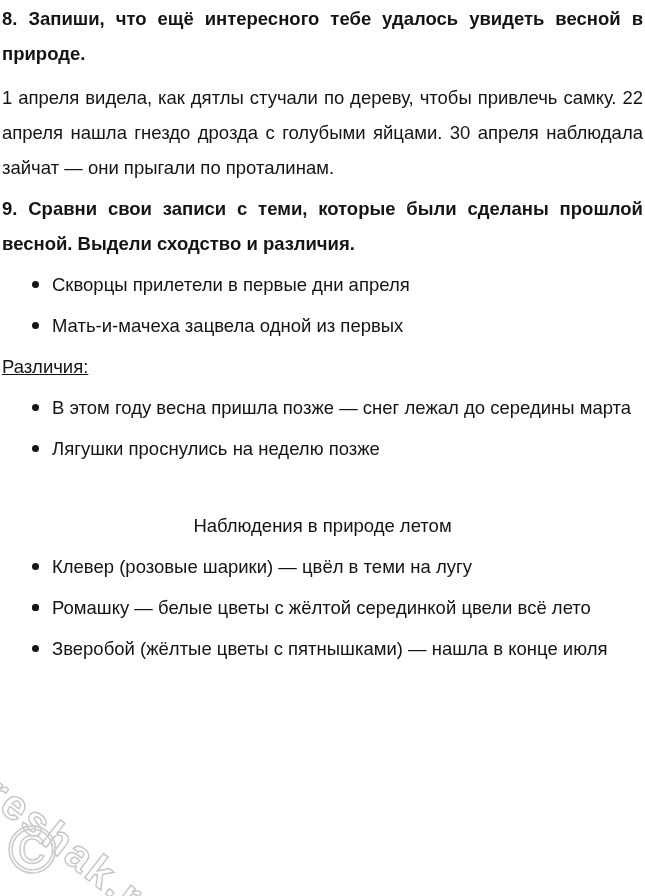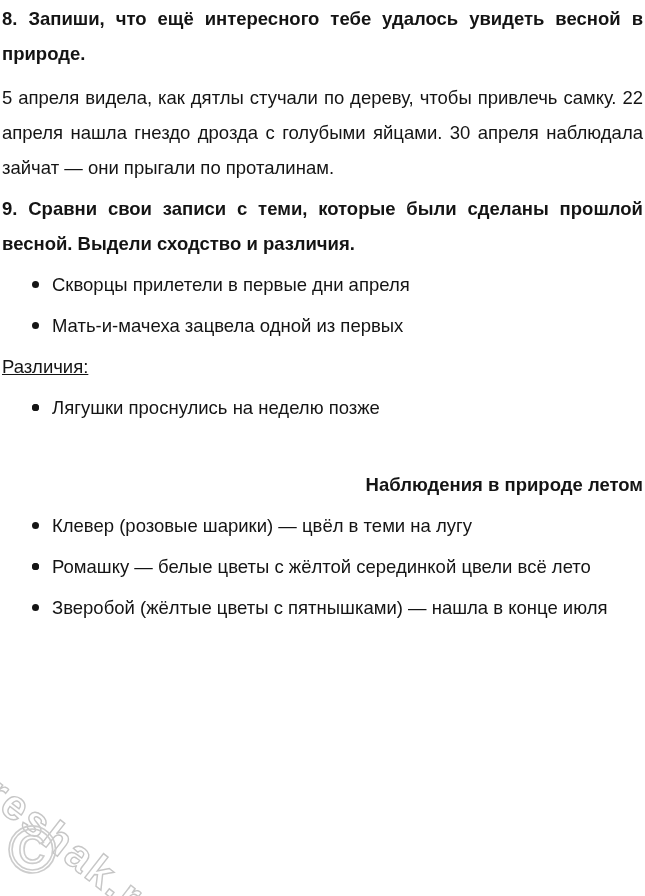--- a/index.html
+++ b/index.html
@@ -33,22 +33,22 @@
   }
   .dot {
     position: absolute;
     left: 30px; top: 14px;
     width: 7px; height: 7px;
     border-radius: 50%;
     background: #151515;
   }
   .summer-heading {
     margin-top: 42px;
-    text-align: right;
-    font-weight: 700;
+    text-align: center;
+    font-weight: 400;
   }
   .q1-heading { margin-top: 6px; }
   
   .watermark { position: absolute; left: 0; top: 0; width: 100%; height: 100%; pointer-events: none; }
   .wm-text {
     position: absolute;
     left: 4px; top: 770px;
     transform: rotate(38deg);
     transform-origin: 0 0;
     font-size: 42px;
@@ -68,41 +68,42 @@
     -webkit-text-stroke: 1.6px #cccccc;
   }
 </style>
 </head>
 <body>
 
 <div class="page">
 
   <p class="heading q8-heading just">8. Запиши, что ещё интересного тебе удалось увидеть весной в природе.</p>
 
-  <p class="q8-answer just">5 апреля видела, как дятлы стучали по дереву, чтобы привлечь самку. 22 апреля нашла гнездо дрозда с голубыми яйцами. 30 апреля наблюдала зайчат — они прыгали по проталинам.</p>
+  <p class="q8-answer just">1 апреля видела, как дятлы стучали по дереву, чтобы привлечь самку. 22 апреля нашла гнездо дрозда с голубыми яйцами. 30 апреля наблюдала зайчат — они прыгали по проталинам.</p>
 
   <p class="heading q9-heading just">9. Сравни свои записи с теми, которые были сделаны прошлой весной. Выдели сходство и различия.</p>
 
 
   <ul class="plain-list">
     <li>
       <span class="dot"></span>
       <span>Скворцы прилетели в первые дни апреля</span>
     </li>
     <li>
       <span class="dot"></span>
       <span>Мать-и-мачеха зацвела одной из первых</span>
     </li>
   </ul>
 
   <p class="group-label diff-label">Различия:</p>
 
   <ul class="plain-list">
     <li>
       <span class="dot"></span>
+      <span>В этом году весна пришла позже — снег лежал до середины марта</span>
     </li>
     <li>
       <span class="dot"></span>
       <span>Лягушки проснулись на неделю позже</span>
     </li>
   </ul>
 
   <p class="summer-heading">Наблюдения в природе летом</p>
 
 

